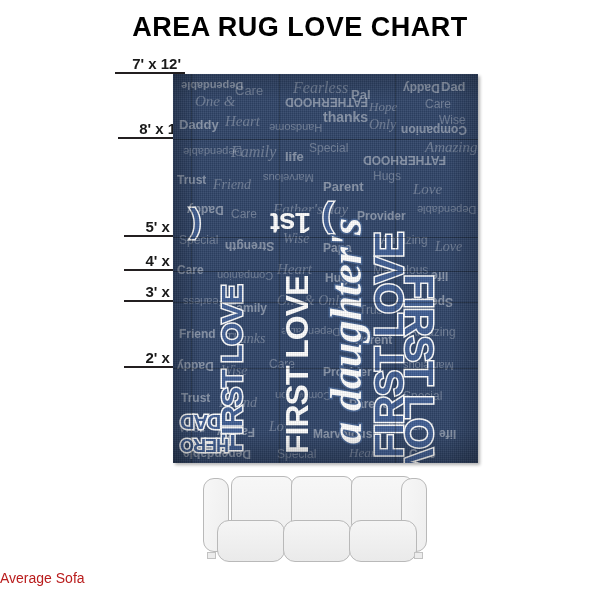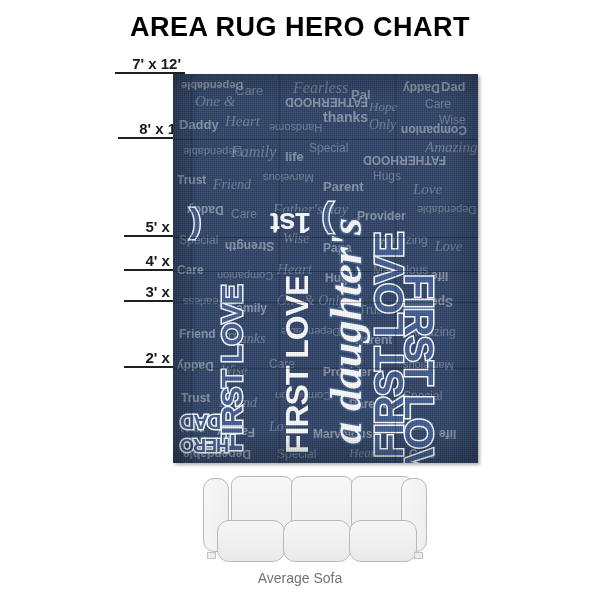--- a/index.html
+++ b/index.html
@@ -188,32 +188,32 @@
     height: 7px;
     background: #ececec;
     border: 1px solid #c2c2c2;
     box-sizing: border-box;
   }
   #sofa-caption {
     position: absolute;
     top: 570px;
     left: 0;
     width: 600px;
-    text-align: center;
+    text-align: left;
     font-size: 14px;
-    color: #737373;
+    color: #b91c1c;
     font-family: "Liberation Sans", sans-serif;
   }
 </style>
 </head>
 <body>
 
 <div id="page">
 
-  <div id="chart-title">AREA RUG HERO CHART</div>
+  <div id="chart-title">AREA RUG LOVE CHART</div>
 
   <div id="size-marker-list">
 
     <div class="size-marker" style="top:74px;  width:185px;">
       <div class="marker-label" style="right:4px;">7' x 12'</div>
       <div class="marker-rule" style="width:70px;"></div>
     </div>
 
     <div class="size-marker" style="top:139px; width:190px;">
       <div class="marker-label" style="right:2px;">8' x 10'</div>

